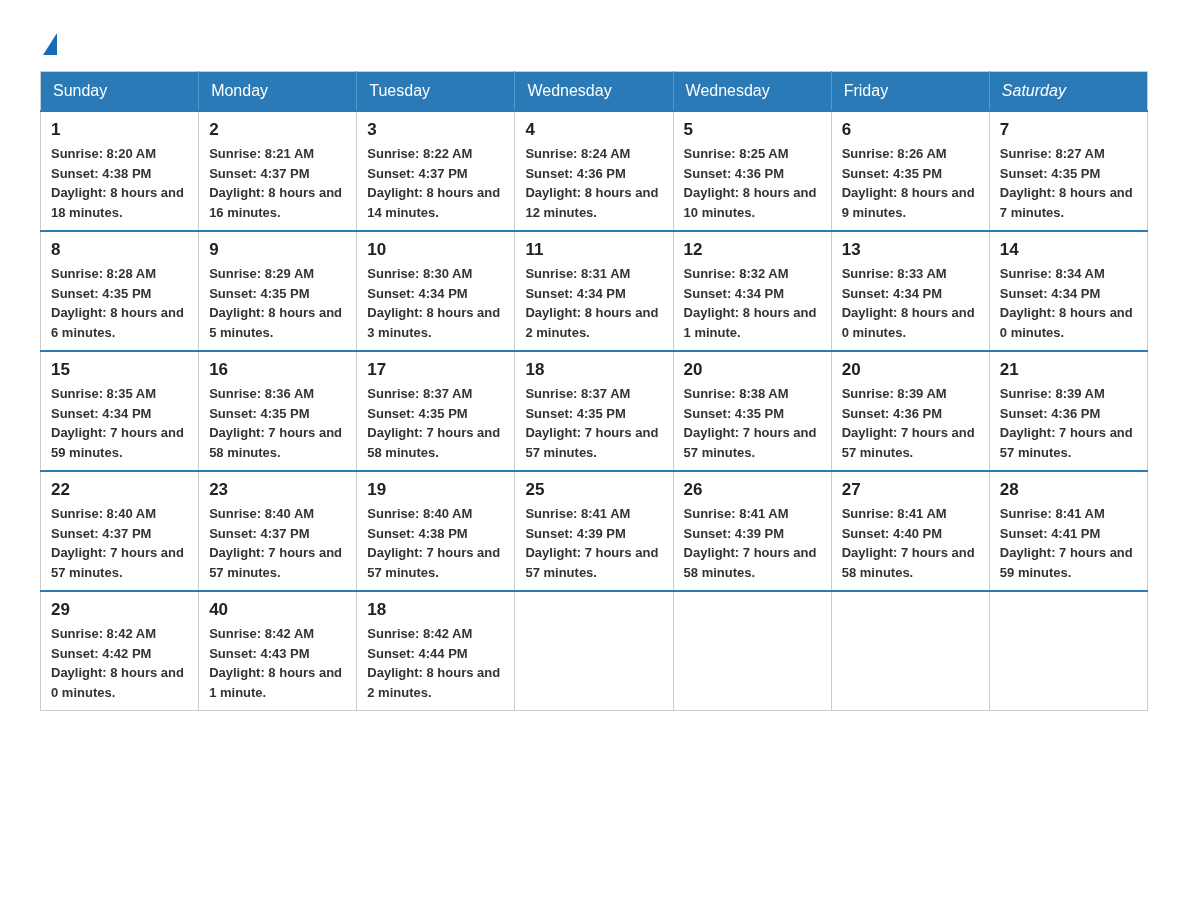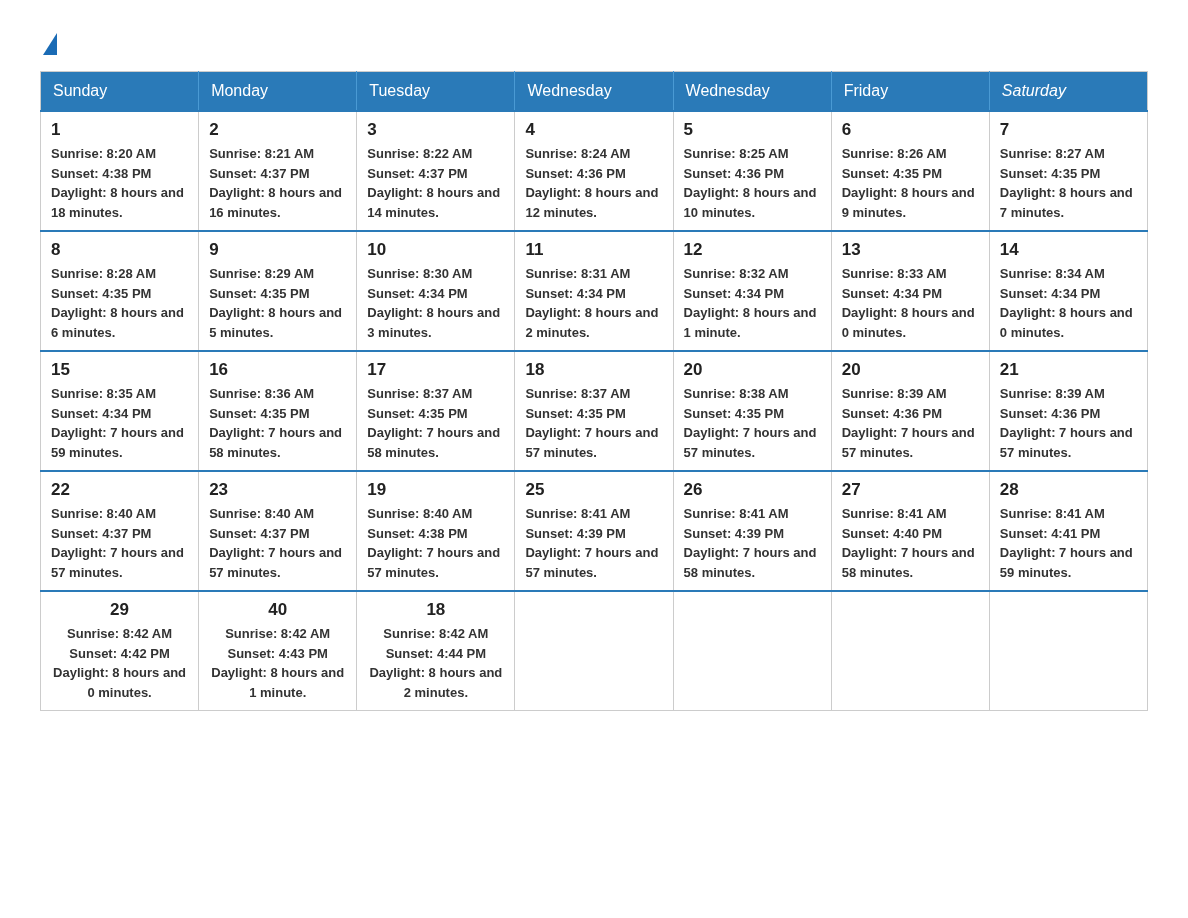--- a/index.html
+++ b/index.html
@@ -87,21 +87,20 @@
       width: 14.28%;
       font-size: 13px;
       color: #333333;
       background: #ffffff;
     }
     .calendar td:last-child {
       border-right: none;
     }
     .calendar tr:last-child td {
       border-bottom: none;
-      text-align: center;
     }
     .day-number {
       font-size: 17px;
       font-weight: bold;
       color: #222222;
       display: block;
       margin-bottom: 4px;
     }
     .day-info {
       font-size: 13px;

